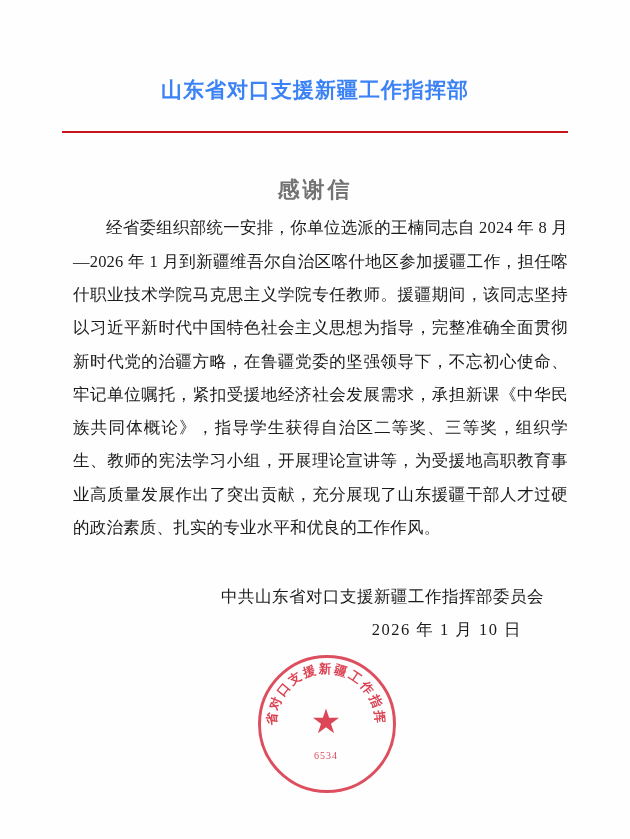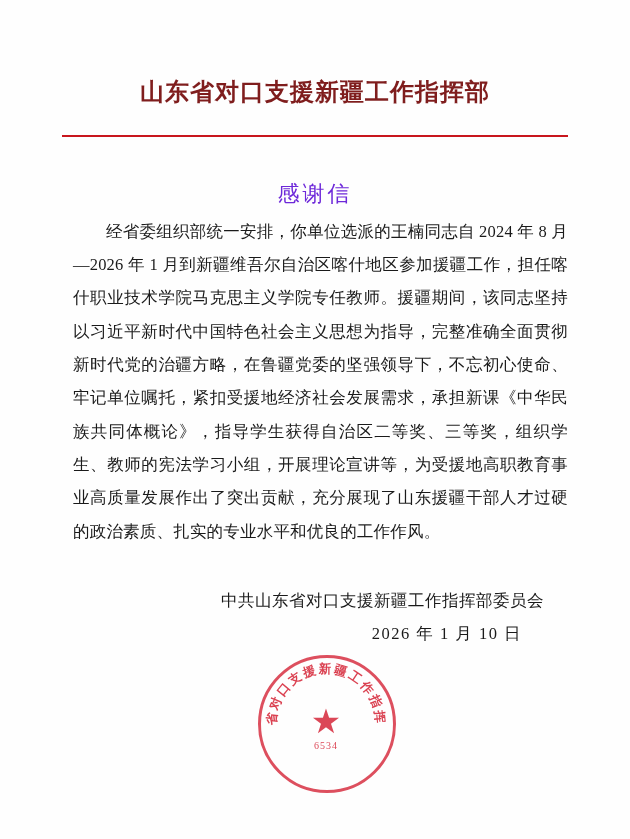--- a/index.html
+++ b/index.html
@@ -23,39 +23,39 @@
     padding: 0 62px;
     background: #fefefe;
   }
   .letterhead {
     text-align: center;
     padding-top: 78px;
   }
   .letterhead-title {
     font-family: "Liberation Serif", "DejaVu Serif", serif;
     font-weight: bold;
-    font-size: 24px;
+    font-size: 21px;
     letter-spacing: 1px;
-    color: #7f1d1d;
+    color: #3b82f6;
     line-height: 1.2;
     white-space: nowrap;
   }
   .rule {
     margin-top: 28px;
     height: 2px;
     background: #c8161d;
     width: 100%;
   }
   .doc-title {
     text-align: center;
-    font-weight: normal;
+    font-weight: bold;
     font-size: 22px;
     letter-spacing: 3px;
     margin-top: 42px;
-    color: #6d28d9;
+    color: #737373;
   }
   .salutation {
     margin-top: 38px;
     font-size: 16.5px;
     letter-spacing: 0.5px;
     line-height: 1.9;
   }
   .para {
     font-size: 16.5px;
     line-height: 2.02;
@@ -123,21 +123,21 @@
     font-family: "Liberation Serif", "DejaVu Serif", serif;
     font-size: 12.5px;
     font-weight: bold;
     letter-spacing: 2.2px;
     opacity: 0.88;
   }
   .seal .bottom-code {
     position: absolute;
     width: 100%;
     text-align: center;
-    top: 85px;
+    top: 95px;
     font-size: 10px;
     color: #d6283a;
     letter-spacing: 1px;
     opacity: 0.85;
   }
 </style>
 </head>
 <body>
 
 <div class="page">

